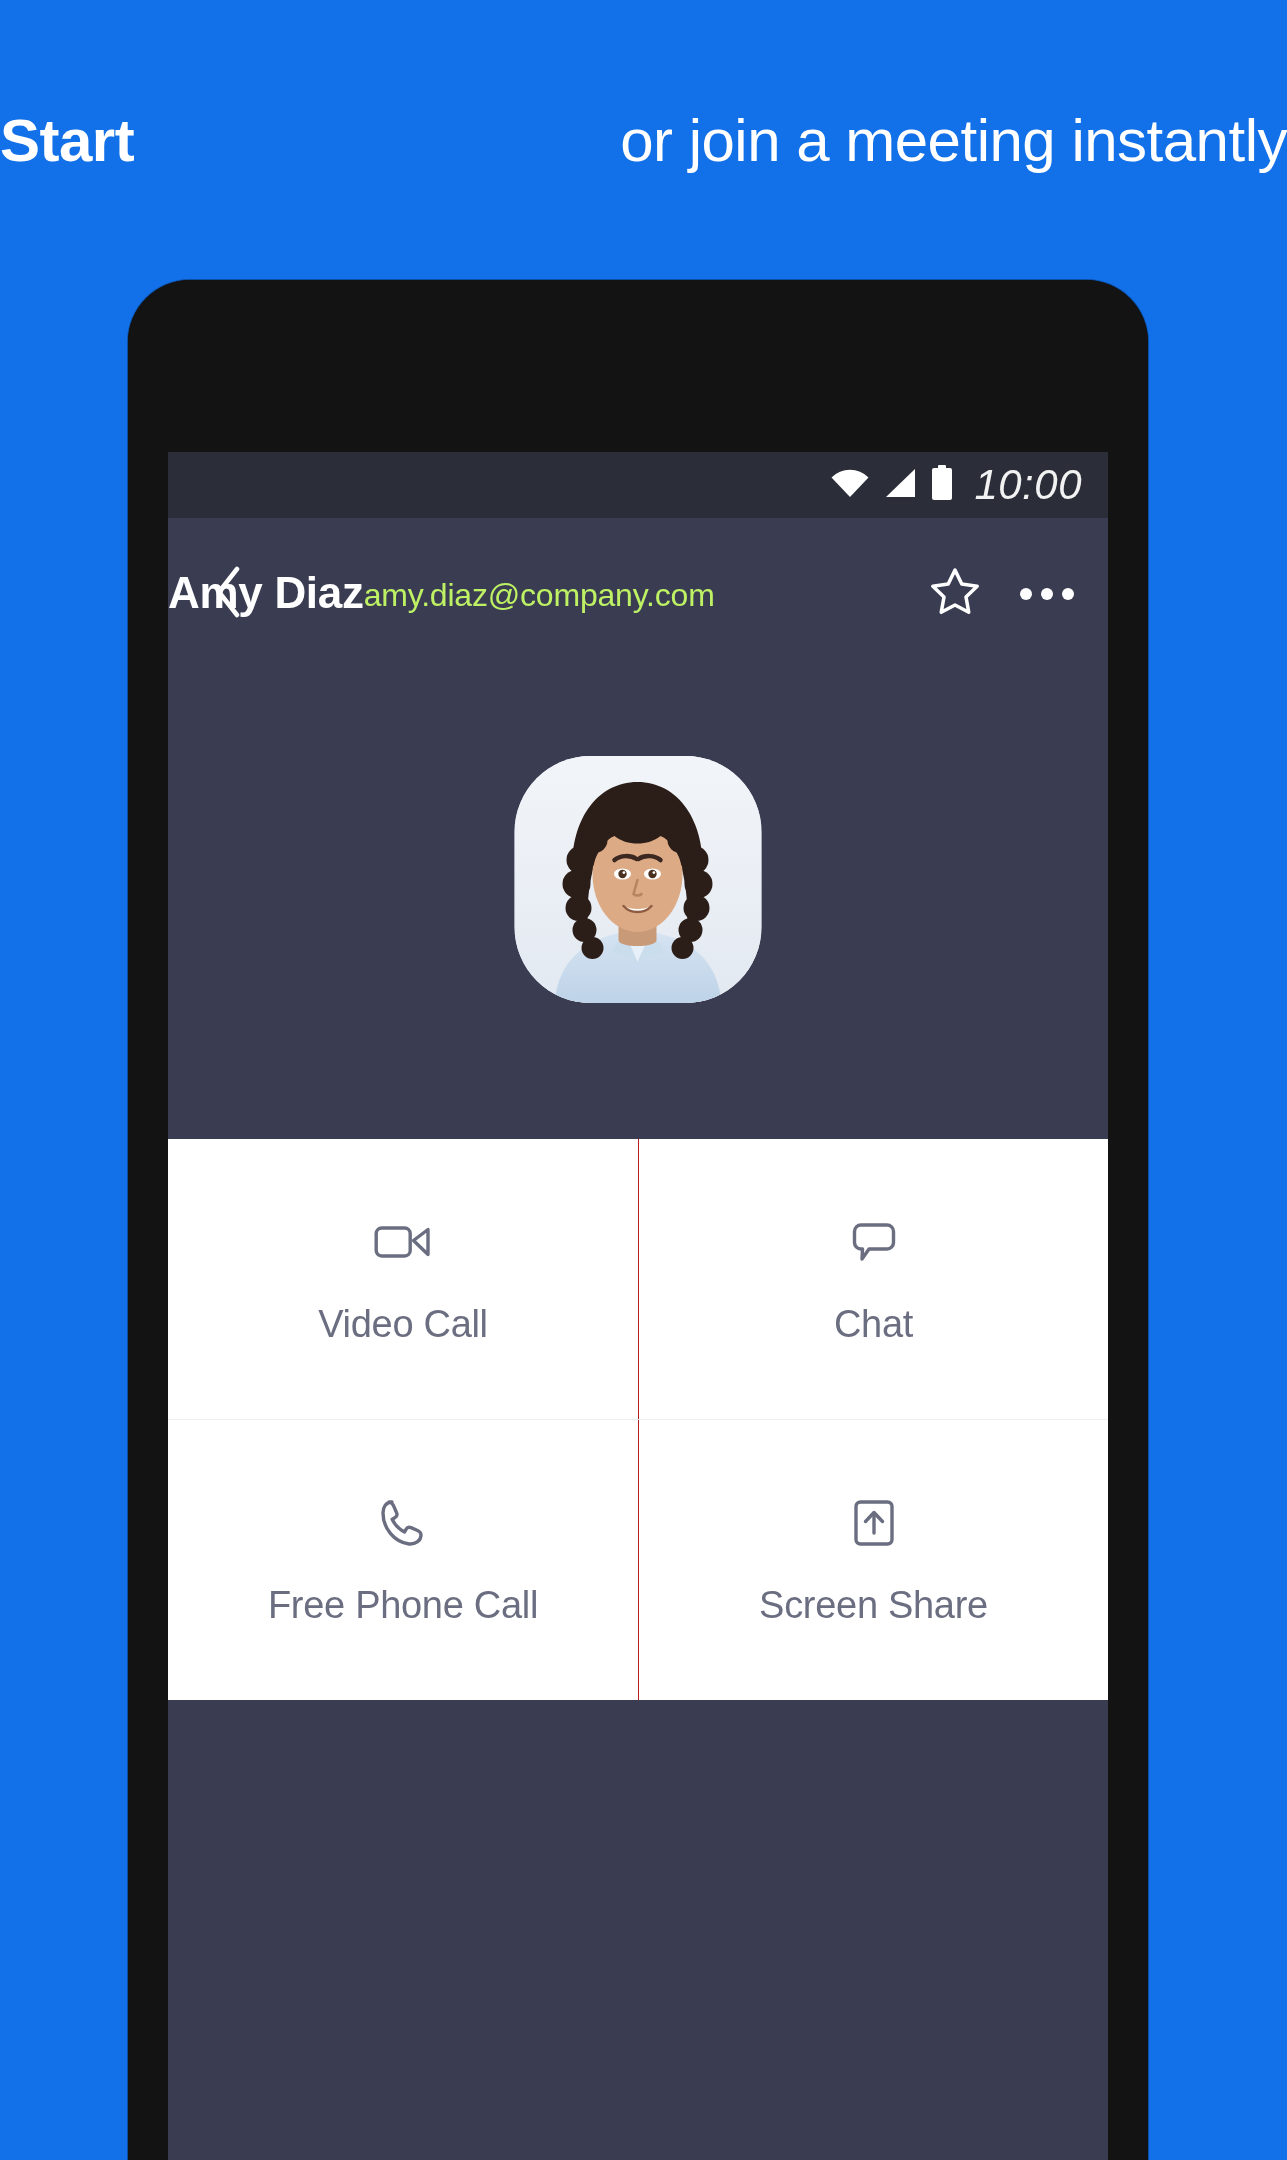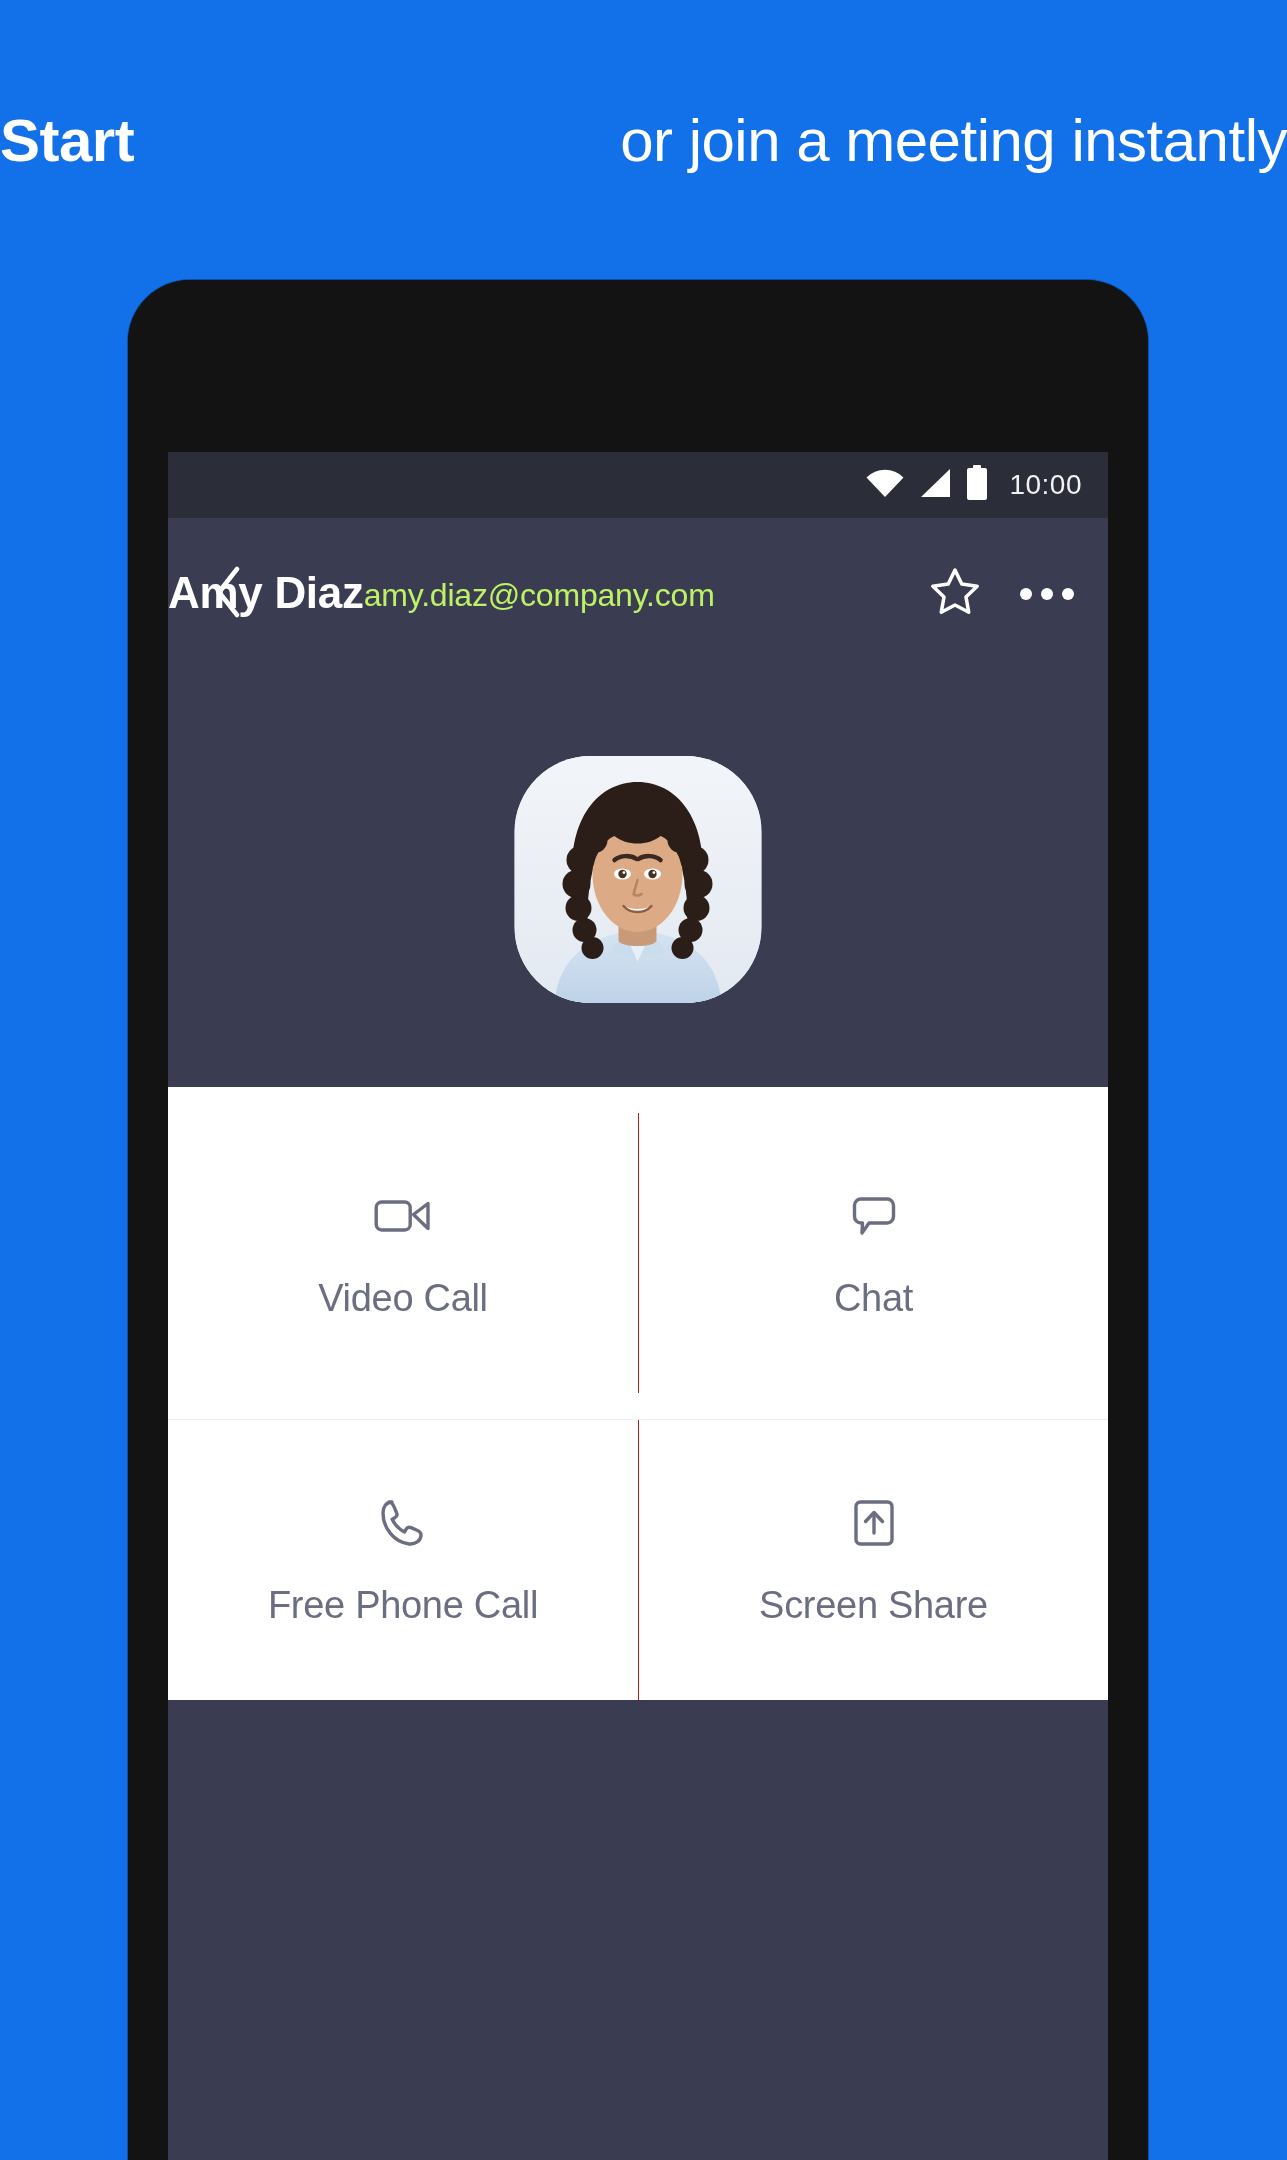--- a/index.html
+++ b/index.html
@@ -66,22 +66,22 @@
   
   .statusbar {
     height:66px; width:100%;
     background:#2b2e38;
     display:flex; align-items:center; justify-content:flex-end;
     padding-right:26px;
     gap:14px;
   }
   .sb-icons { display:flex; align-items:center; gap:13px; }
   .sb-time {
-    color:#f2f2f2; font-size:28px; font-weight:400;
-    letter-spacing:0.5px; margin-left:6px;
+    color:#f2f2f2; font-size:42px; font-weight:400;
+    letter-spacing:0.5px; margin-left:6px;font-style:italic;
   }
 
   
   .app-header {
     position:relative;
     height:152px; width:100%;
     background:#3a3d52;
     display:flex; align-items:center;
   }
   .back-btn {
@@ -150,21 +150,21 @@
     letter-spacing:-0.4px; margin-top:3px;
   }
   .detail-value.small { font-size:42px; }
 
   
   .actions {
     position:absolute; left:0; bottom:0;
     width:100%; height:auto;
     background:#ffffff;
   }
-  .action-row { display:flex;margin-top:26px; }
+  .action-row { display:flex; }
   .action-row + .action-row { border-top:1px solid #eceef1; }
   .action-cell {
     width:50%;
     height:280px;
     display:flex; flex-direction:column;
     align-items:center; justify-content:center;
     gap:32px;
   }
   .action-cell + .action-cell { border-left:1px solid #b91c1c; }
   .action-label {

